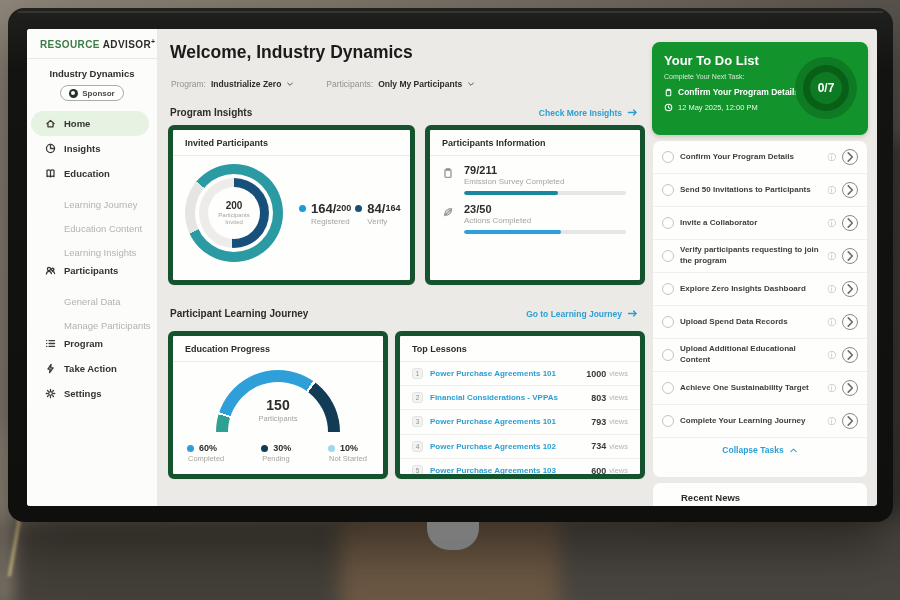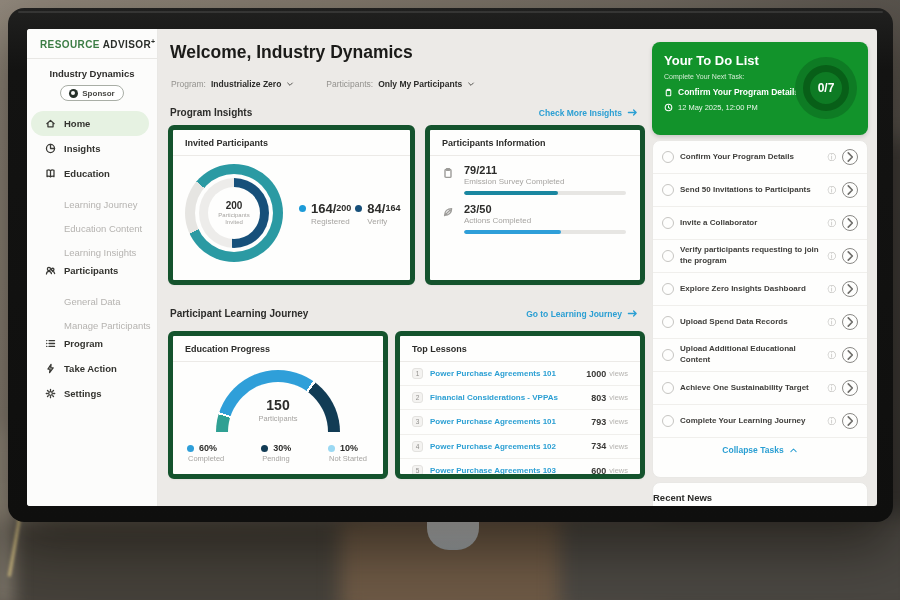--- a/index.html
+++ b/index.html
@@ -137,21 +137,21 @@
   .task-info { font-size:8.5px; color:#b3b2af; flex:none; line-height:1; }
   .task-go { width:16px; height:16px; border:1.2px solid #8a8986; border-radius:50%; flex:none;
              display:flex; align-items:center; justify-content:center; color:#6f6e6b; }
   .task-go svg { width:7px; height:7px; }
   .collapse-row { display:flex; align-items:center; justify-content:center; gap:5px; padding:7px 0 6px;
                   font-size:8.5px; font-weight:700; color:#2b9fd3; cursor:pointer; }
   .collapse-row .arr { width:9px; height:9px; display:flex; }
 
   .news-card { position:absolute; left:494px; top:453px; width:216px; height:46px; background:#fefefd;
                border:1px solid #e9e8e5; border-radius:8px; }
-  .news-title { font-size:9.5px; font-weight:700; color:#2c2c2a; padding:9px 0 8px; border-bottom:1px solid #0f766e; }
+  .news-title { font-size:9.5px; font-weight:700; color:#2c2c2a; padding:9px 28px 8px; border-bottom:1px solid #0f766e; }
 
   svg.ic { width:100%; height:100%; fill:none; stroke:currentColor; stroke-width:1.4; stroke-linecap:round; stroke-linejoin:round; }
 </style>
 </head>
 <body>
 
 <svg width="0" height="0" style="position:absolute">
   <defs>
     <symbol id="i-home" viewBox="0 0 12 12">
         <path d="M2 6.2 L6 2.6 L10 6.2 M3.2 5.4 V9.6 H8.8 V5.4"></path>

